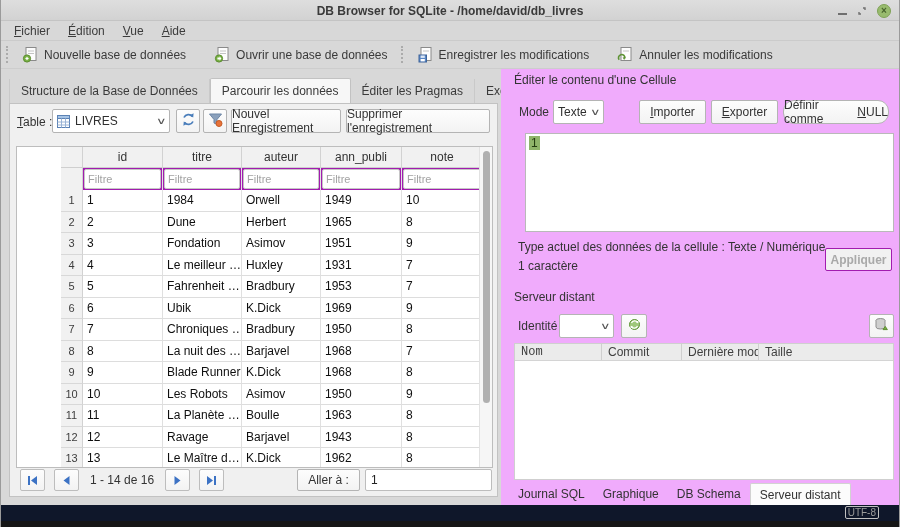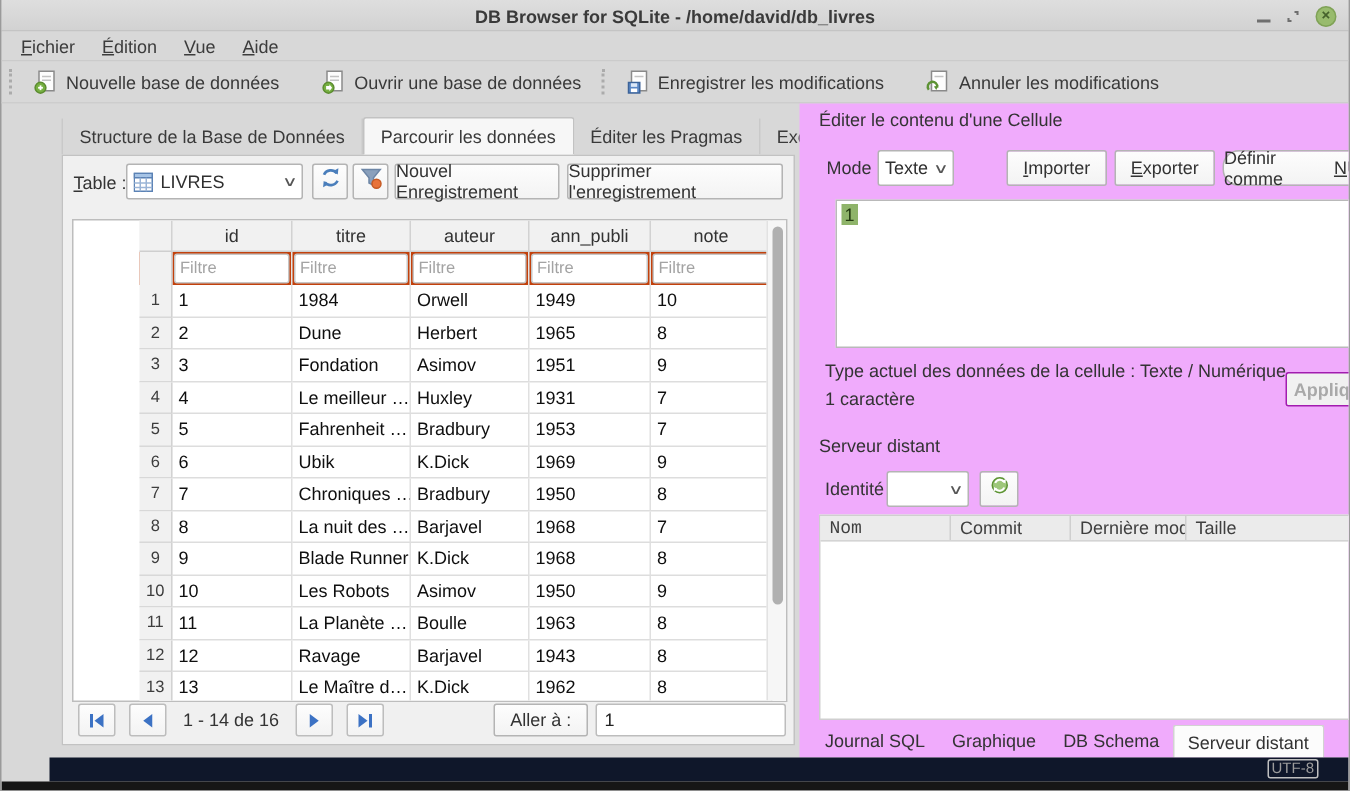--- a/index.html
+++ b/index.html
@@ -26,21 +26,21 @@
 
   
   .toolbar { position:absolute; top:41px; left:0; right:0; height:28px; background:#d8d8d8;
              border-bottom:1px solid #cdcdcd; display:flex; align-items:center; }
   .tb-handle { width:3px; height:17px; border-left:2px dotted #ababab; margin:0 5px; }
   .tb-btn { display:flex; align-items:center; gap:5px; padding:3px 8px; font-size:12px; color:#3a3a3a; }
   .tb-btn svg { display:block; }
   .tb-gap { width:12px; }
 
   
-  .main { position:absolute; top:69px; left:0; right:0; bottom:6px;margin-left:32px; }
+  .main { position:absolute; top:69px; left:0; right:0; bottom:6px; }
 
   
   .tabbar { position:absolute; left:8px; top:9px; height:25px; display:flex; align-items:flex-end;
             font-size:12px; color:#3a3a3a; }
   .tab { padding:5px 11px 5px; height:24px; border-right:1px solid #c9c9c9; }
   .tab:first-child { border-left:1px solid #c9c9c9; }
   .tab.active { background:#f7f7f7; border:1px solid #c2c2c2; border-bottom:none; height:25px;
                 border-radius:2px 2px 0 0; z-index:2; }
 
   .left-frame { position:absolute; left:8px; top:34px; width:489px; height:394px;
@@ -54,21 +54,21 @@
   .combo .chev { margin-left:auto; color:#555; font-size:9px; transform:scaleX(1.6); }
   .icon-btn { position:absolute; width:24px; height:24px; background:linear-gradient(#fdfdfd,#f3f3f3);
               border:1px solid #b4b4b4; border-radius:2px; display:flex; align-items:center; justify-content:center; }
 
   
   .grid { position:absolute; left:6px; top:42px; width:477px; height:322px; background:#fff;
           border:1px solid #bdbdbd; overflow:hidden;padding-left:44px; }
   .grid-head { display:flex; height:21px; background:#f1f1f1; }
   .gh { display:flex; align-items:center; justify-content:center; font-size:12px; color:#333;
         border-right:1px solid #d2d2d2; border-bottom:1px solid #cfcfcf; }
-  .grid-filter { display:flex; height:22px; background:#c2410c; }
+  .grid-filter { display:flex; height:22px; background:#a21caf; }
   .gf { border-right:1px solid #e4e4e4; padding:1px; }
   .gf.gutter, .gh.gutter { background:#f1f1f1; border-right:1px solid #d2d2d2; }
   .f-input { width:100%; height:100%; border:1px solid #c6c6c6; border-radius:2px; font-size:11px;
              color:#333; padding:0 3px; font-family:"Liberation Sans",sans-serif; }
   .f-input::placeholder { color:#a3a3a3; }
   .grid-row { display:flex; height:21.5px; background:#fff; }
   .gc { display:flex; align-items:center; font-size:12px; color:#0f0f0f; padding-left:4px;
         border-right:1px solid #e0e0e0; border-bottom:1px solid #ddd; white-space:nowrap; overflow:hidden; }
   .gc.gutter { justify-content:center; padding:0; background:#f1f1f1; color:#3d3d3d; font-size:11px;
                border-right:1px solid #d2d2d2; border-bottom:1px solid #d8d8d8; }

